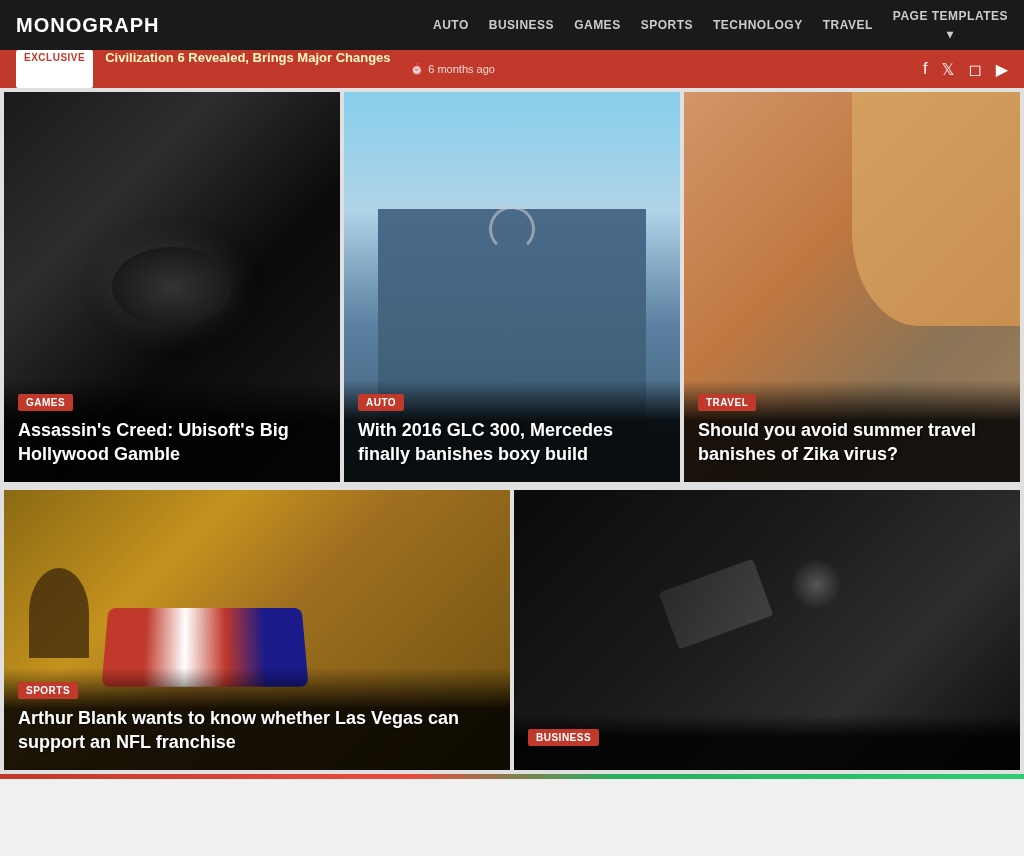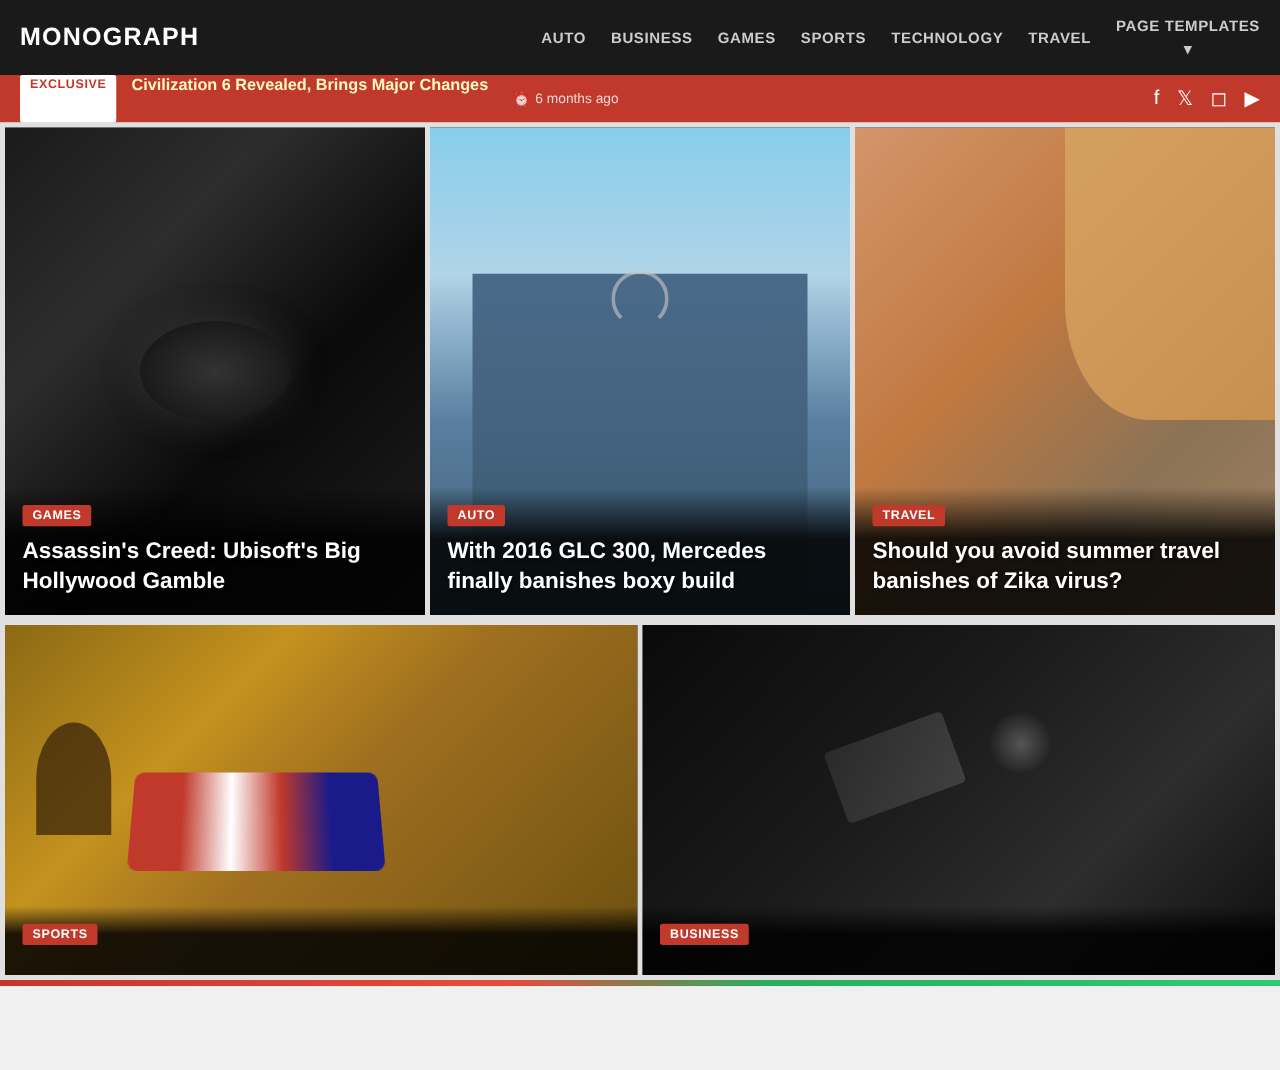--- a/index.html
+++ b/index.html
@@ -5,21 +5,21 @@
     * { margin: 0; padding: 0; box-sizing: border-box; }
     body { font-family: Arial, Helvetica, sans-serif; background: #f0f0f0; width: 1024px; }
 
     
     .header {
       background: #1a1a1a;
       display: flex;
       align-items: center;
       justify-content: space-between;
       padding: 0 16px;
-      height: 60px;
+      height: 50px;
     }
     .logo {
       color: #fff;
       font-size: 20px;
       font-weight: bold;
       letter-spacing: 1px;
     }
     .nav {
       display: flex;
       gap: 20px;
@@ -325,20 +325,21 @@
     </div>
   </div>
 </div>
 
 <div class="bottom-row" style="gap:4px; padding: 0 4px 4px 4px; background:#e0e0e0;">
 
   <div class="card card-4">
     <div class="img-racing"></div>
     <div class="card-overlay">
       <div class="category-badge">SPORTS</div>
+      <div class="card-title">Arthur Blank wants to know whether Las Vegas can support an NFL franchise</div>
     </div>
   </div>
 
   <div class="card card-5">
     <div class="img-camera"></div>
     <div class="card-overlay">
       <div class="category-badge">BUSINESS</div>
     </div>
   </div>
 </div>

